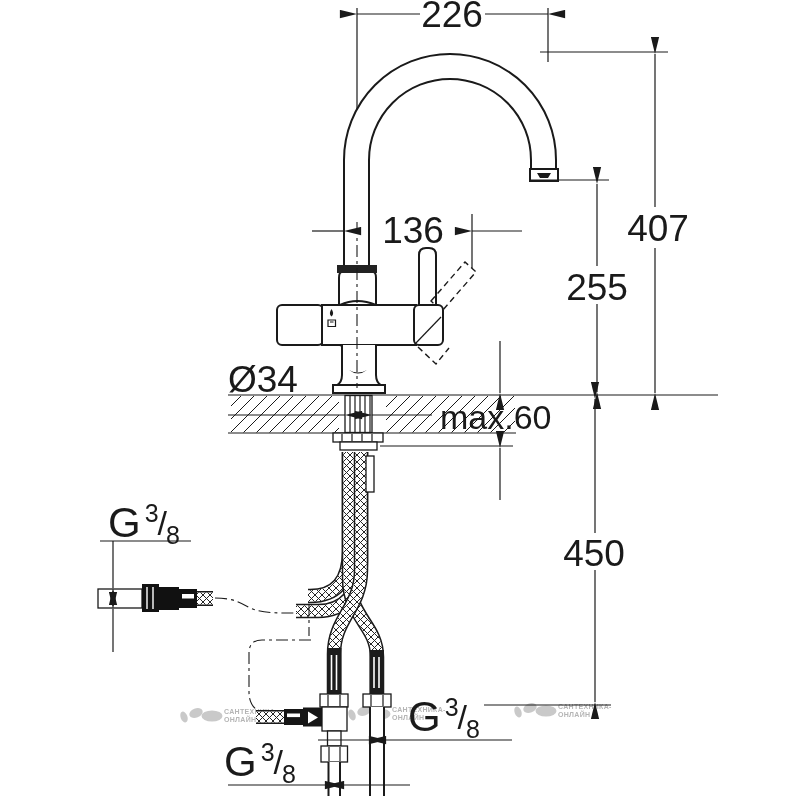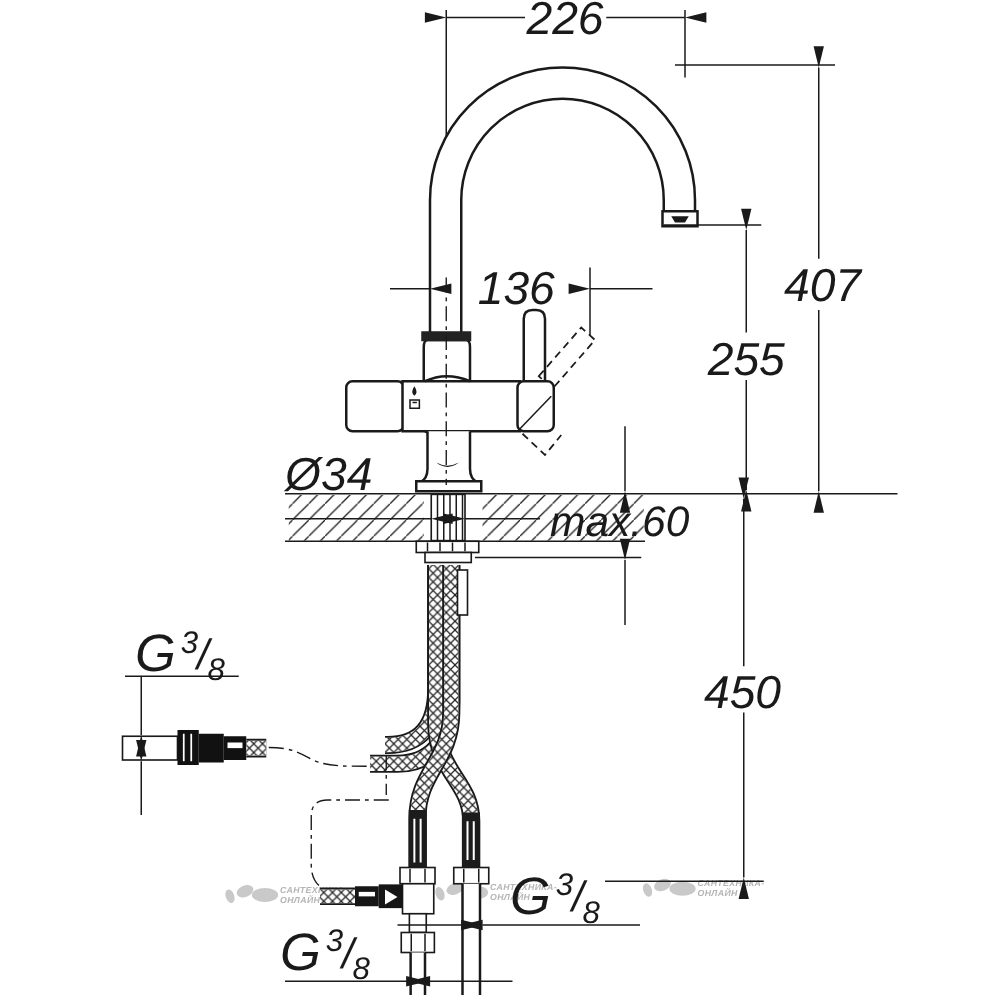--- a/index.html
+++ b/index.html
@@ -1,17 +1,17 @@
 <!DOCTYPE html>
 <html style="--line: #1a1a1a; --watermark: #c9c9c9; --watermark_text: #b5b5b5; --bg: #ffffff;"><head>
 <meta charset="utf-8">
 <style>
   html,body{margin:0;padding:0;background:#fff;}
   .page{width:800px;height:800px;position:relative;background:var(--bg,#fff);
-        font-family:"Liberation Sans", sans-serif;font-style:italic;}
+        font-family:"Liberation Sans", sans-serif;}
   svg{display:block;}
   .ln{stroke:var(--line,#1a1a1a);fill:none;stroke-width:1.2;}
   .ln2{stroke:var(--line,#1a1a1a);fill:none;stroke-width:2;}
   .wht{fill:#ffffff;stroke:var(--line,#1a1a1a);stroke-width:2;}
   .whtthin{fill:#ffffff;stroke:var(--line,#1a1a1a);stroke-width:1.3;}
   .blk{fill:var(--line,#1a1a1a);stroke:none;}
   .dash{stroke:var(--line,#1a1a1a);fill:none;stroke-width:1.4;stroke-dasharray:6 4;}
   .cdash{stroke:var(--line,#1a1a1a);fill:none;stroke-width:1.1;stroke-dasharray:12 4 3 4;}
   .dimtxt{font-family:"Liberation Sans",sans-serif;font-size:37px;fill:var(--line,#1a1a1a);}
   .mid{text-anchor:middle;}

